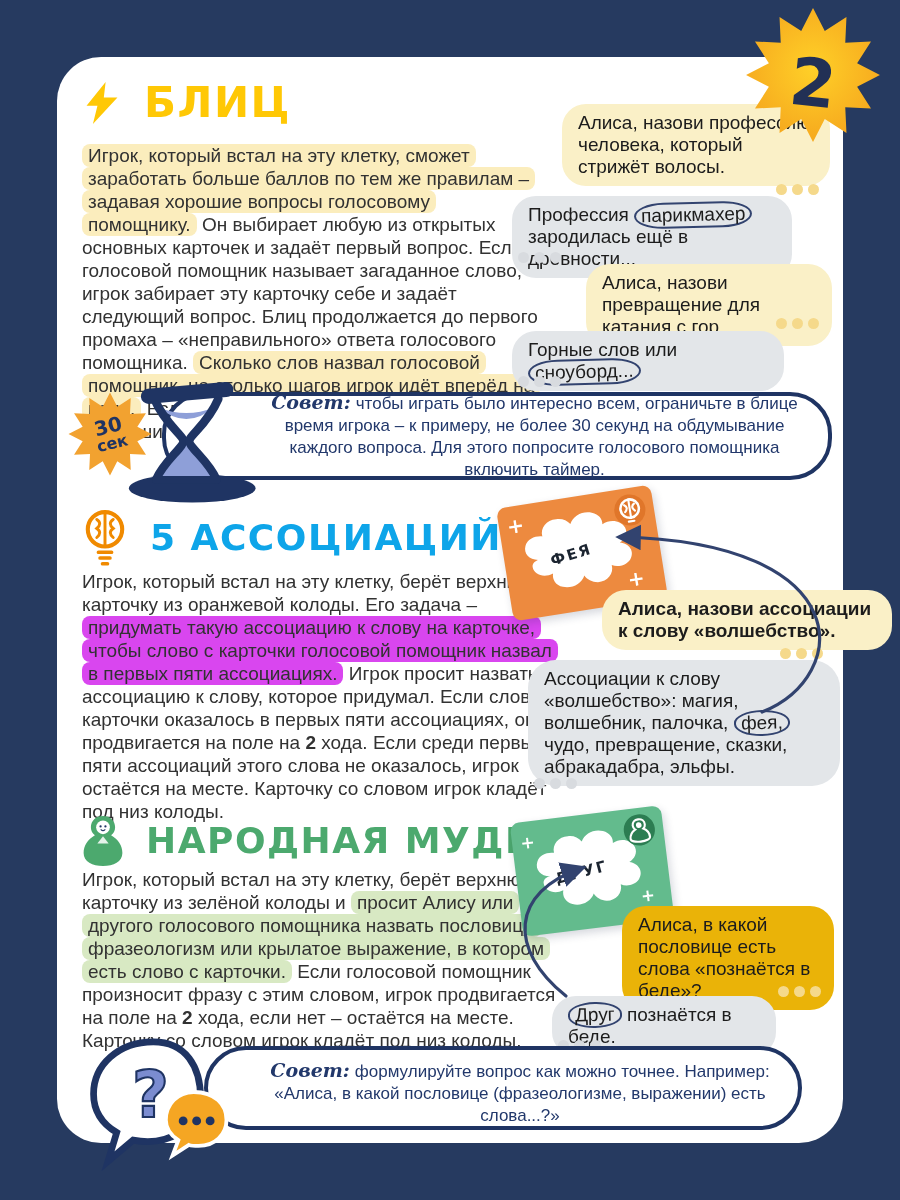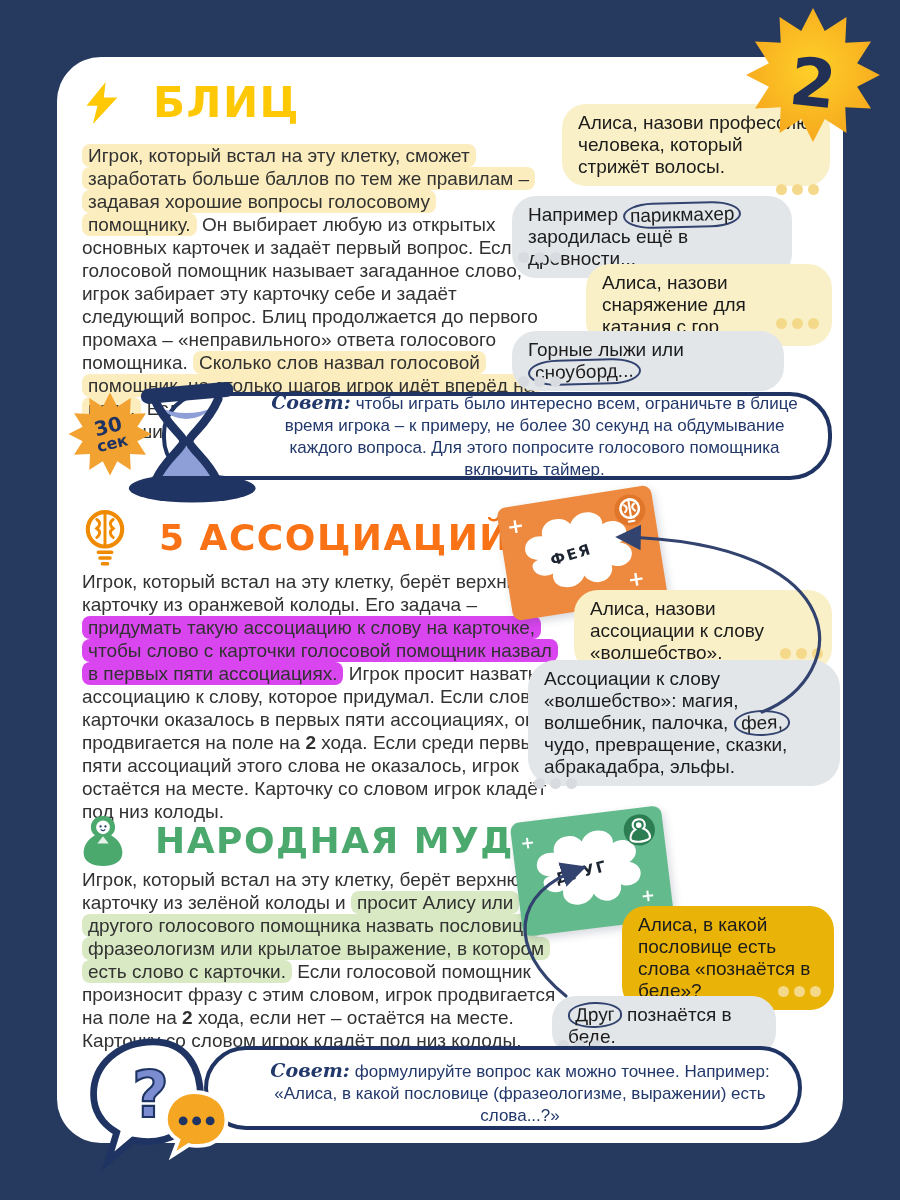--- a/index.html
+++ b/index.html
@@ -6,27 +6,27 @@
   body{
     width:900px;height:1200px;position:relative;overflow:hidden;
     background:#263A60;
     font-family:"Liberation Sans", sans-serif;
   }
   .sheet{
     position:absolute;left:57px;top:57px;width:786px;height:1086px;
     background:#ffffff;border-radius:44px;
   }
   
-  .sec-header{position:absolute;display:flex;align-items:center;gap:31px;}
+  .sec-header{position:absolute;display:flex;align-items:center;gap:22px;}
   .sec-title{
     font-family:"DejaVu Sans", sans-serif;font-weight:800;letter-spacing:1.5px;
     line-height:1;
   }
   .t-yellow{color:#FFC805;font-size:42px;}
-  .t-orange{color:#f97316;font-size:36px;}
+  .t-orange{color:#0ea5e9;font-size:36px;}
   .t-green{color:#4CA96E;font-size:36px;}
   
   .para{
     position:absolute;font-size:19px;line-height:23px;color:#323232;
   }
   .hl{padding:1px 6px;border-radius:8px;-webkit-box-decoration-break:clone;box-decoration-break:clone;}
   .hl-y{background:#FBEDBD;}
   .hl-o{background:#d946ef;}
   .hl-g{background:#D8E9C3;}
   .para b{font-weight:800;}
@@ -113,39 +113,39 @@
 <div class="bubble bub-y" style="left:562px;top:104px;width:268px;">
   <span>Алиса, назови профессию человека, который стрижёт волосы.</span>
 </div>
 <div class="dots dots-y" style="left:776px;top:184px;">
     <i></i>
     <i></i>
     <i></i>
   </div>
 
 <div class="bubble bub-gr" style="left:512px;top:196px;width:280px;">
-  <span>Например </span><span class="circled">парикмахер</span><span> зародилась ещё в древности...</span>
+  <span>Профессия </span><span class="circled">парикмахер</span><span> зародилась ещё в древности...</span>
 </div>
 <div class="dots dots-gr" style="left:518px;top:252px;">
     <i></i>
     <i></i>
     <i></i>
   </div>
 
 <div class="bubble bub-y" style="left:586px;top:264px;width:246px;">
-  <span>Алиса, назови снаряжение для катания с гор.</span>
+  <span>Алиса, назови превращение для катания с гор.</span>
 </div>
 <div class="dots dots-y" style="left:776px;top:318px;">
     <i></i>
     <i></i>
     <i></i>
   </div>
 
 <div class="bubble bub-gr" style="left:512px;top:331px;width:272px;">
-  <span>Горные лыжи или </span><span class="circled">сноуборд...</span>
+  <span>Горные слов или </span><span class="circled">сноуборд...</span>
 </div>
 <div class="dots dots-gr" style="left:518px;top:376px;">
     <i></i>
     <i></i>
     <i></i>
   </div>
 
 <div class="tip" style="left:162px;top:392px;width:670px;height:88px;">
   <div>
     <span class="tip-label">Совет:</span><span>чтобы играть было интересно всем, ограничьте в блице время игрока – к примеру, не более 30 секунд на обдумывание каждого вопроса. Для этого попросите голосового помощника включить таймер.</span>
@@ -207,21 +207,21 @@
         <path d="M6.5 0 V13 M0 6.5 H13" stroke="#fff" stroke-width="2.4"></path>
       </svg>
   </span>
   <span class="sparkle" style="right:22px;bottom:16px;">
     <svg viewBox="0 0 13 13" width="13" height="13">
         <path d="M6.5 0 V13 M0 6.5 H13" stroke="#fff" stroke-width="2.4"></path>
       </svg>
   </span>
 </div>
 
-<div class="bubble bub-y" style="left:574px;top:590px;width:258px;">
+<div class="bubble bub-y" style="left:602px;top:590px;width:290px;font-weight:bold;">
   <span>Алиса, назови ассоциации к слову «волшебство».</span>
 </div>
 <div class="dots dots-y" style="left:780px;top:648px;">
     <i></i>
     <i></i>
     <i></i>
   </div>
 
 <div class="bubble bub-gr" style="left:528px;top:660px;width:312px;border-radius:28px;">
   <span>Ассоциации к слову «волшебство»: магия, волшебник, палочка, </span><span class="circled">фея,</span><span> чудо, превращение, сказки, абракадабра, эльфы.</span>

